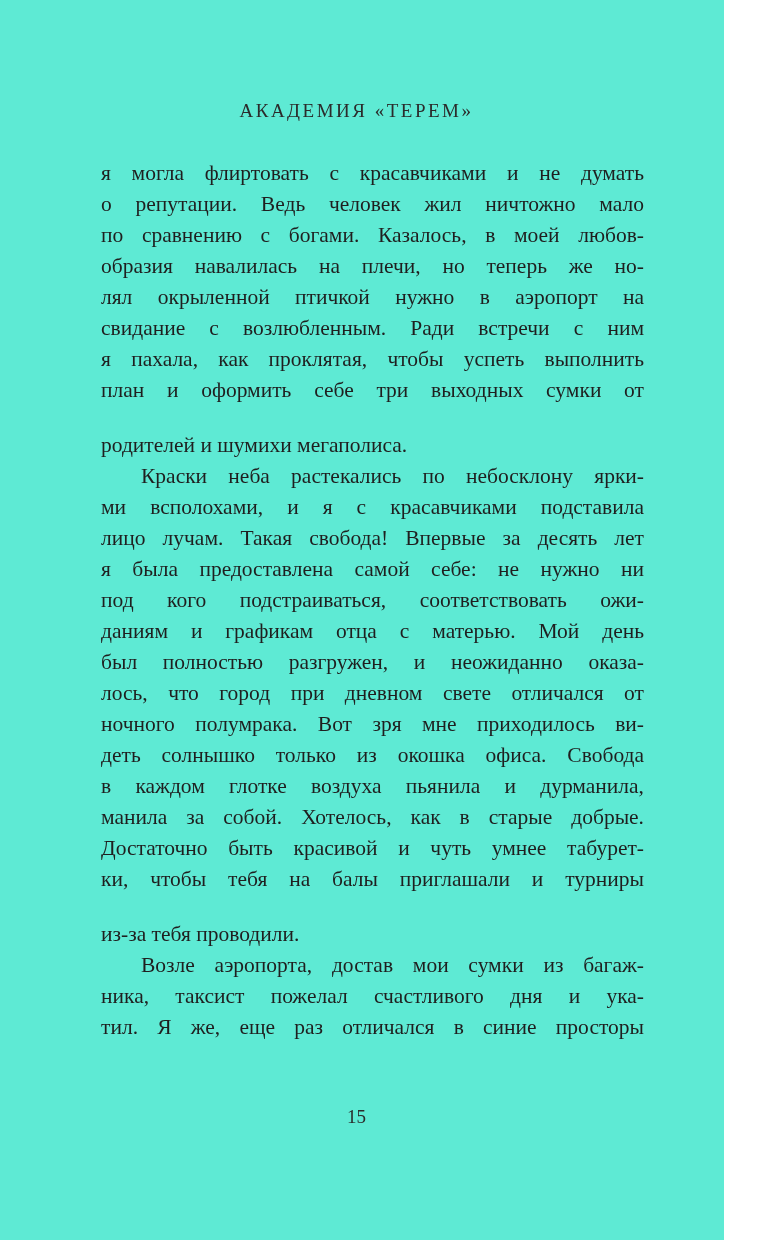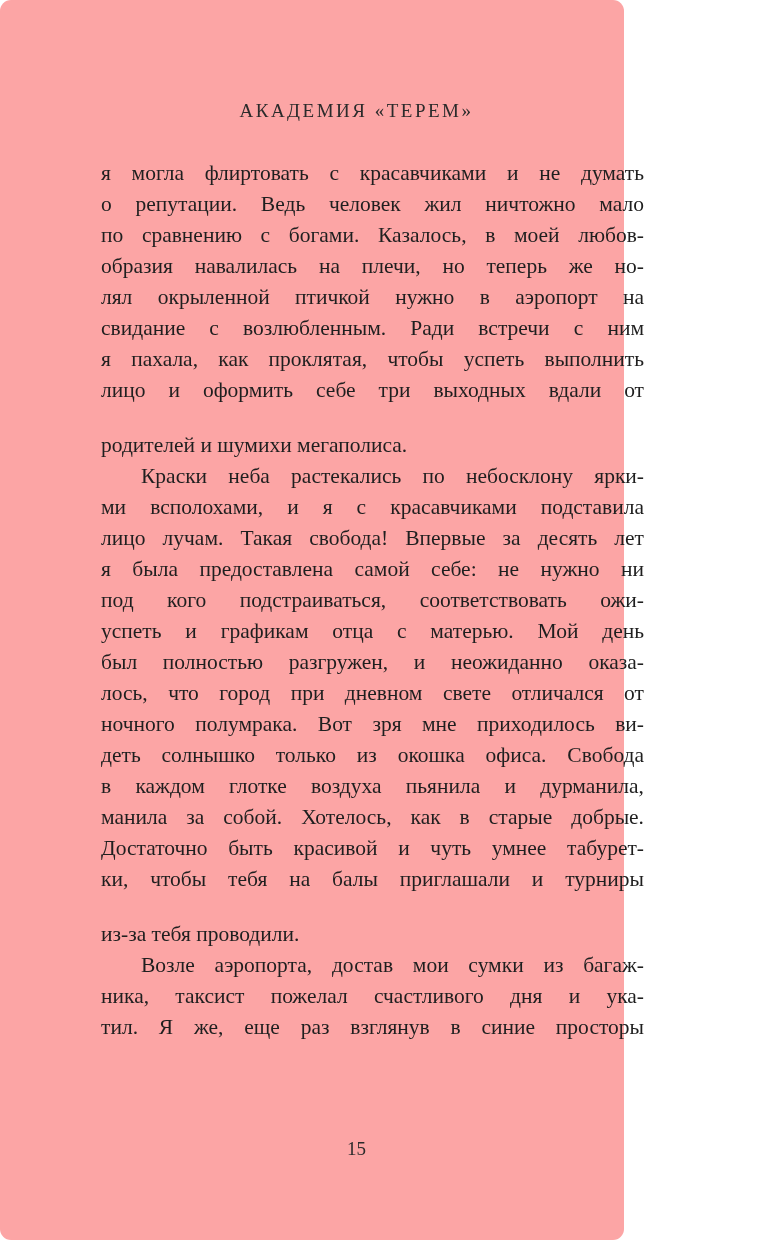--- a/index.html
+++ b/index.html
@@ -9,24 +9,23 @@
   body {
     width: 768px;
     height: 1240px;
     background: #ffffff;
     overflow: hidden;
     font-family: "Liberation Serif", "DejaVu Serif", serif;
     color: #1f1f1f;
   }
   .page {
     position: relative;
-    width: 624px;
+    width: 724px;
     height: 1240px;
-    background: #fca5a5;
-    border-radius: 11px;
+    background: #5eead4;
   }
   .running-head {
     position: absolute;
     top: 100px;
     left: 85px;
     width: 543px;
     text-align: center;
     font-size: 19px;
     letter-spacing: 2.5px;
     color: #2b2b2b;
@@ -52,59 +51,58 @@
     text-indent: 40px;
   }
   .page-number {
     position: absolute;
     top: 1106px;
     left: 85px;
     width: 543px;
     text-align: center;
     font-size: 19px;
     color: #2b2b2b;
-    margin-top: 32px;
   }
 </style>
 </head>
 <body>
 
 <div class="page">
   <div class="running-head">АКАДЕМИЯ «ТЕРЕМ»</div>
 
   <div class="body-text">
       <div class="paragraph">
         <div class="line">я могла флиртовать с красавчиками и не думать</div>
         <div class="line">о репутации. Ведь человек жил ничтожно мало</div>
         <div class="line">по сравнению с богами. Казалось, в моей любов-</div>
         <div class="line">образия навалилась на плечи, но теперь же но-</div>
         <div class="line">лял окрыленной птичкой нужно в аэропорт на</div>
         <div class="line">свидание с возлюбленным. Ради встречи с ним</div>
         <div class="line">я пахала, как проклятая, чтобы успеть выполнить</div>
-        <div class="line">лицо и оформить себе три выходных вдали от</div>
+        <div class="line">план и оформить себе три выходных сумки от</div>
         <div class="line flush">родителей и шумихи мегаполиса.</div>
       </div>
       <div class="paragraph indent">
         <div class="line">Краски неба растекались по небосклону ярки-</div>
         <div class="line">ми всполохами, и я с красавчиками подставила</div>
         <div class="line">лицо лучам. Такая свобода! Впервые за десять лет</div>
         <div class="line">я была предоставлена самой себе: не нужно ни</div>
         <div class="line">под кого подстраиваться, соответствовать ожи-</div>
-        <div class="line">успеть и графикам отца с матерью. Мой день</div>
+        <div class="line">даниям и графикам отца с матерью. Мой день</div>
         <div class="line">был полностью разгружен, и неожиданно оказа-</div>
         <div class="line">лось, что город при дневном свете отличался от</div>
         <div class="line">ночного полумрака. Вот зря мне приходилось ви-</div>
         <div class="line">деть солнышко только из окошка офиса. Свобода</div>
         <div class="line">в каждом глотке воздуха пьянила и дурманила,</div>
         <div class="line">манила за собой. Хотелось, как в старые добрые.</div>
         <div class="line">Достаточно быть красивой и чуть умнее табурет-</div>
         <div class="line">ки, чтобы тебя на балы приглашали и турниры</div>
         <div class="line flush">из-за тебя проводили.</div>
       </div>
       <div class="paragraph indent">
         <div class="line">Возле аэропорта, достав мои сумки из багаж-</div>
         <div class="line">ника, таксист пожелал счастливого дня и ука-</div>
-        <div class="line">тил. Я же, еще раз взглянув в синие просторы</div>
+        <div class="line">тил. Я же, еще раз отличался в синие просторы</div>
       </div>
     </div>
 
   <div class="page-number">15</div>
 </div>
 
 </body></html>

